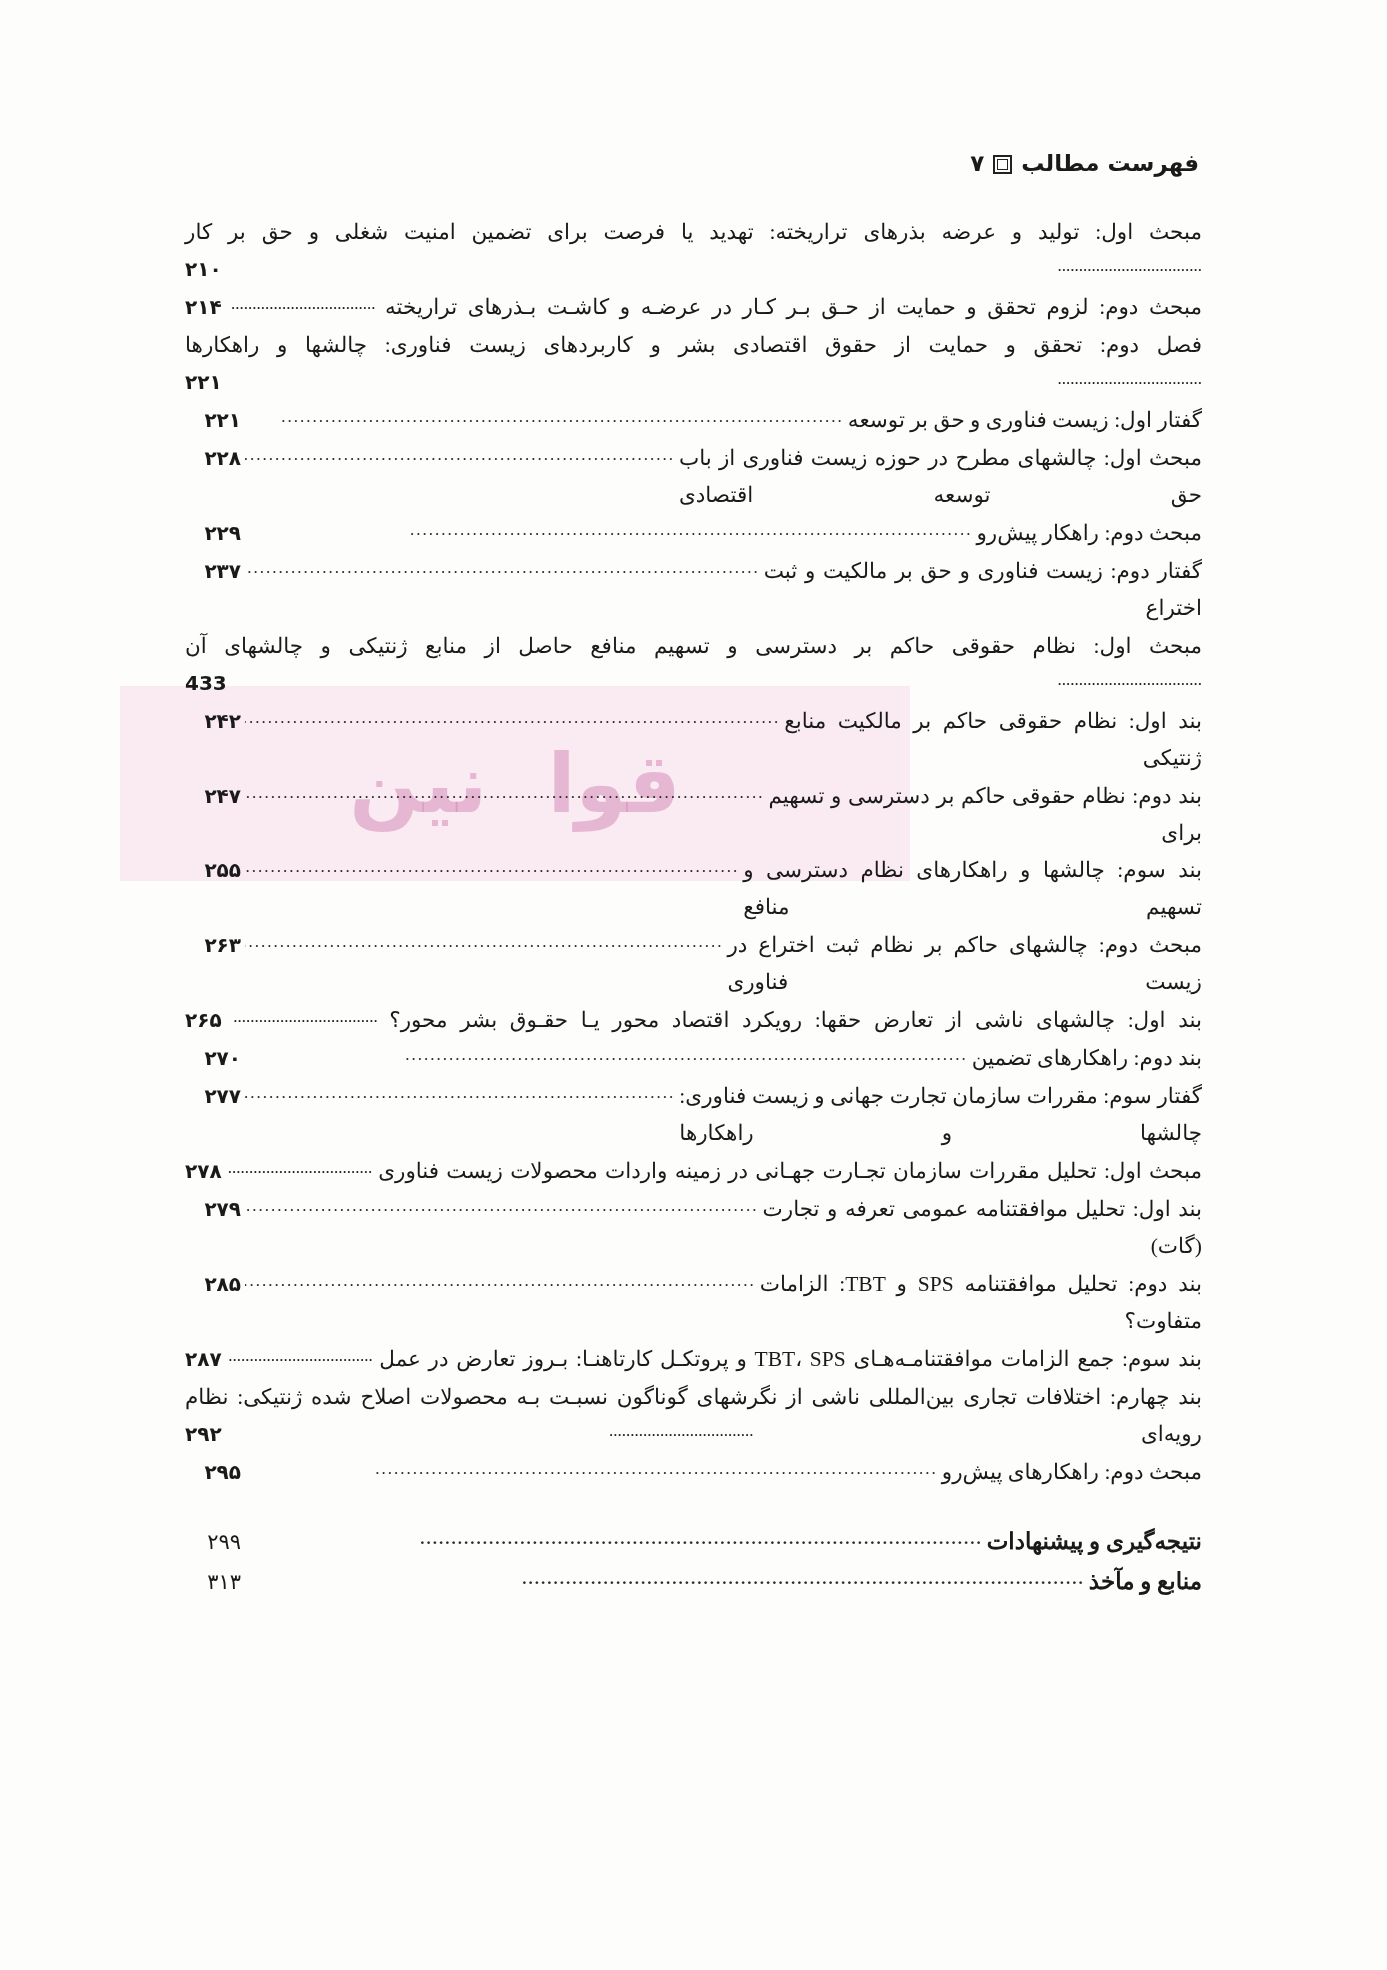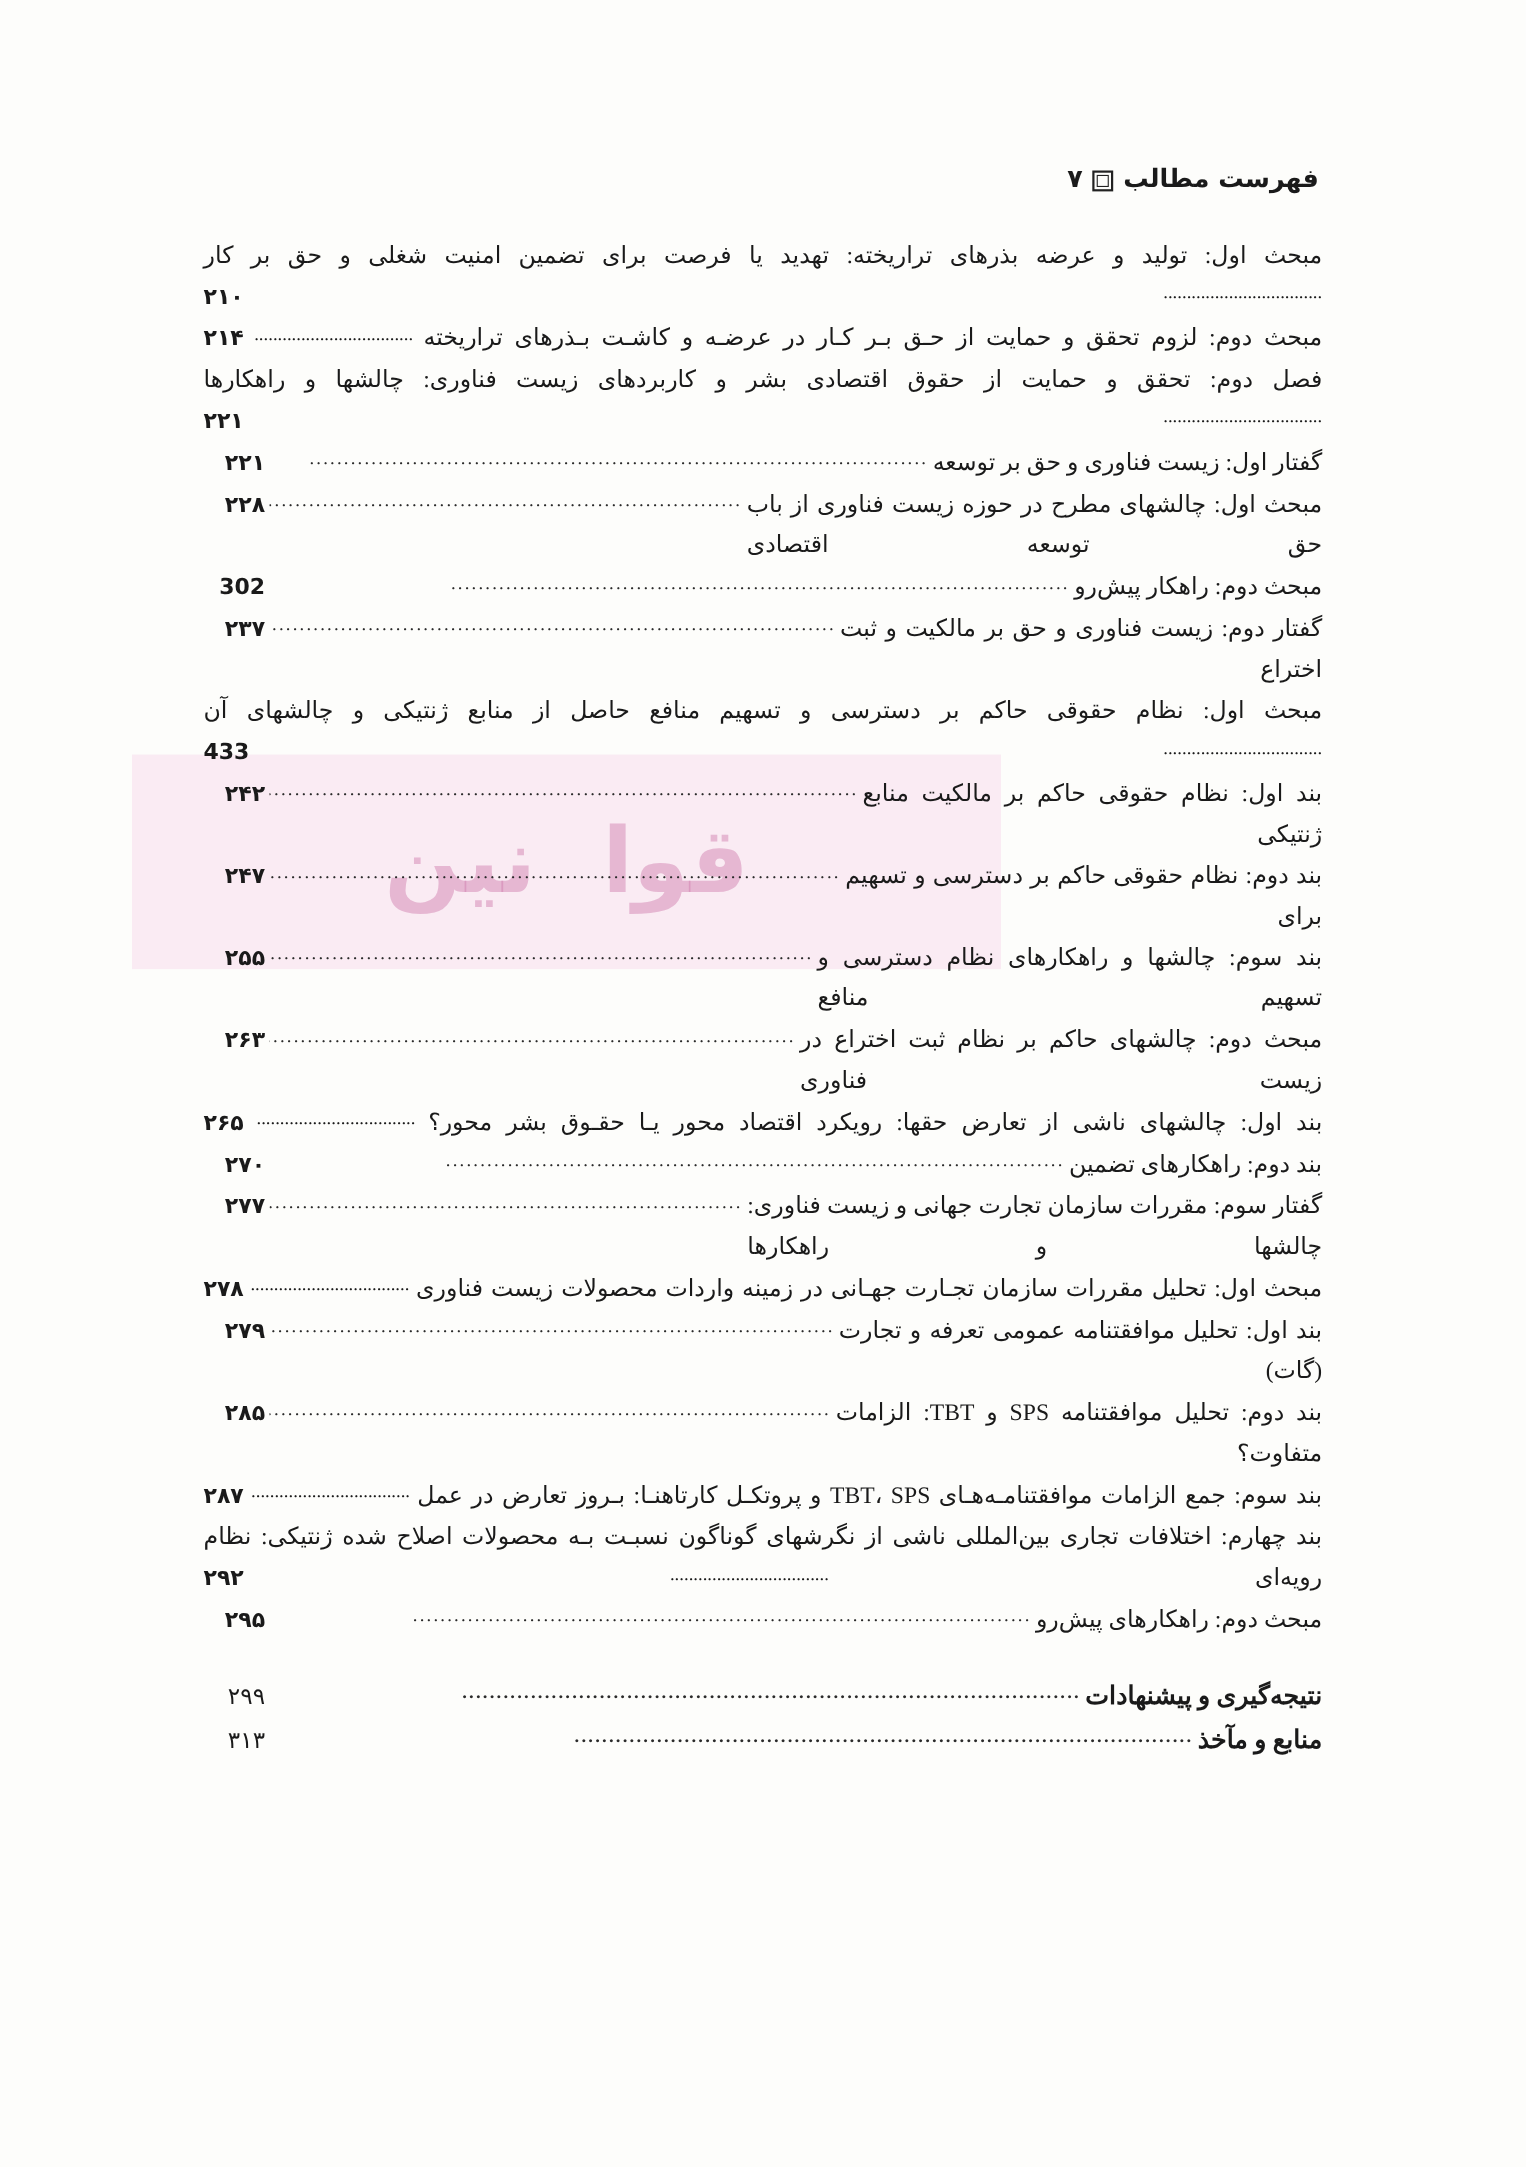--- a/index.html
+++ b/index.html
@@ -201,21 +201,21 @@
           <div class="row">
             <span class="label">مبحث اول: چالشهای مطرح در حوزه زیست فناوری از باب حق توسعه اقتصادی</span>
             <span class="dots">..........................................................................................</span>
             <span class="pg">۲۲۸</span>
           </div>
         </li>
         <li class="toc-entry">
           <div class="row">
             <span class="label">مبحث دوم: راهکار پیش‌رو</span>
             <span class="dots">..........................................................................................</span>
-            <span class="pg">302</span>
+            <span class="pg">۲۲۹</span>
           </div>
         </li>
         <li class="toc-entry">
           <div class="row">
             <span class="label">گفتار دوم: زیست فناوری و حق بر مالکیت و ثبت اختراع</span>
             <span class="dots">..........................................................................................</span>
             <span class="pg">۲۳۷</span>
           </div>
         </li>
         <li class="toc-entry multiline"><span class="label">مبحث اول: نظام حقوقی حاکم بر دسترسی و تسهیم منافع حاصل از منابع ژنتیکی و چالشهای آن</span><span class="tail"><span class="dots-inline"> .................................. </span><span class="pg">433</span></span></li>

